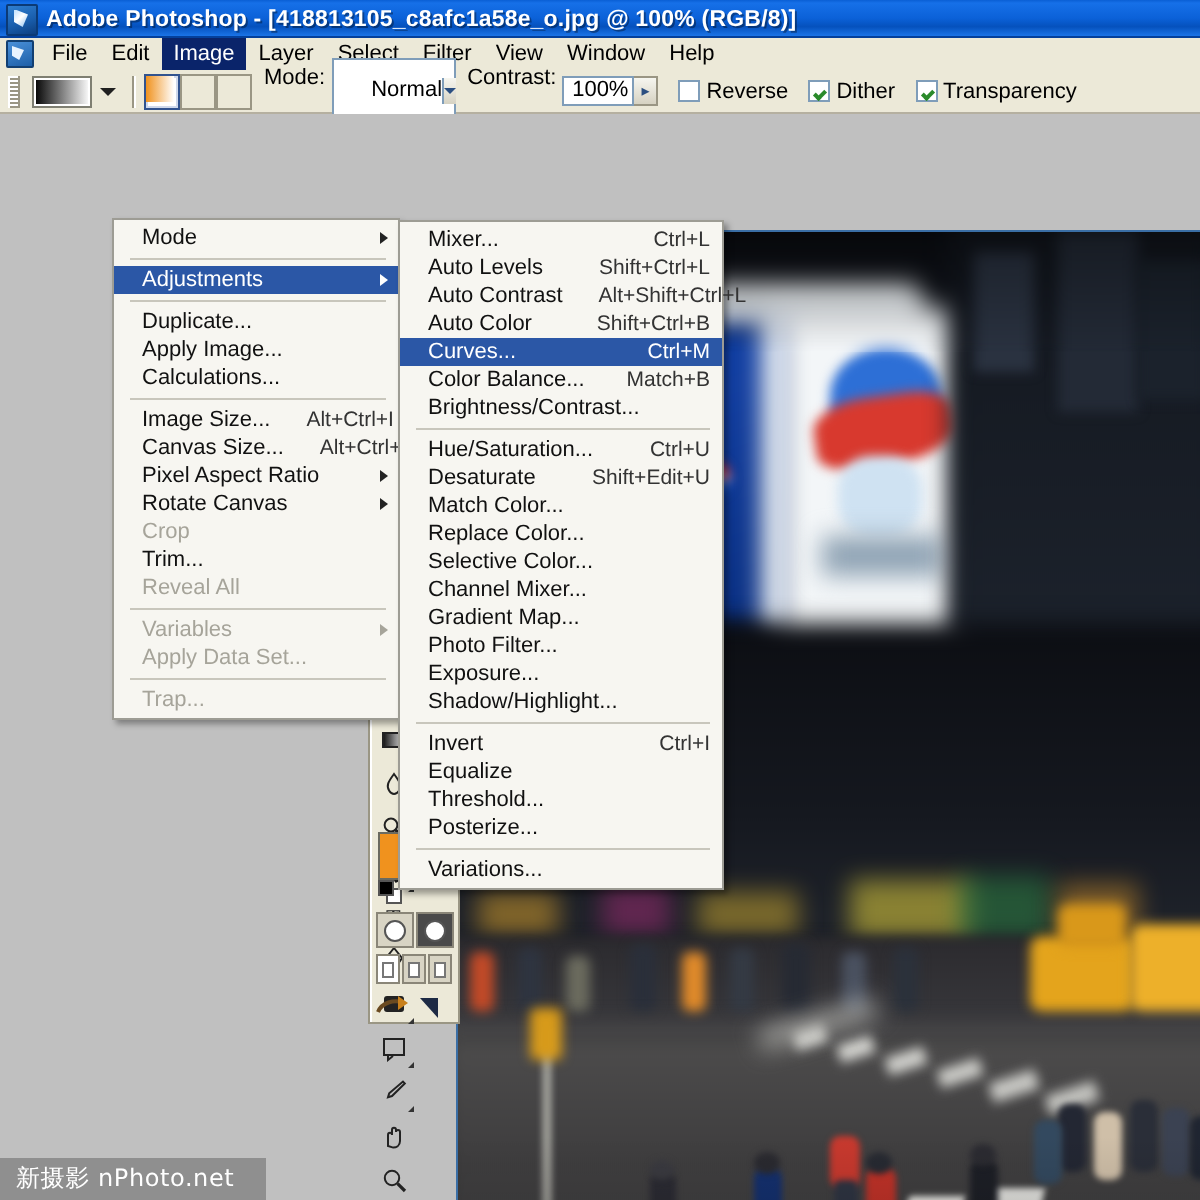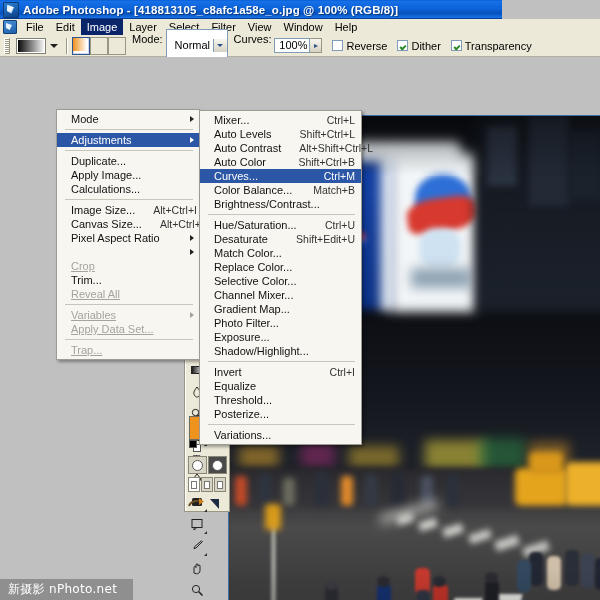--- a/index.html
+++ b/index.html
@@ -8,21 +8,21 @@
     font-family:"Liberation Sans","DejaVu Sans",sans-serif;
     font-size:11px;
     background:#c0c0c0;
     position:relative;
     -webkit-font-smoothing:none;
   }
   .app{position:absolute;inset:0;}
 
   
   .titlebar{
-    position:absolute;left:0;top:0;width:502px;height:19px;
+    position:absolute;left:0;top:0;width:600px;height:19px;
     background:linear-gradient(180deg,#0a5fd4 0%,#1670e8 8%,#0b61d8 48%,#0551bd 70%,#1a73e6 94%,#0b5ecf 100%);
     display:flex;align-items:center;
     color:#ffffff;font-weight:bold;font-size:11.5px;
     box-shadow:inset 0 -1px 0 #04409b;
   }
   .ps-icon{
     width:14px;height:14px;margin:0 4px 0 3px;flex:0 0 auto;
     background:linear-gradient(160deg,#2f7fd0 0%,#1a5fae 55%,#0d3f80 100%);
     border:1px solid #0b3a76;border-radius:1px;position:relative;
   }
@@ -78,21 +78,21 @@
   .divider-v{width:1px;height:16px;background:#9a9684;margin:0 4px;border-right:1px solid #fff;flex:0 0 auto;}
   .grad-types{display:flex;gap:0;flex:0 0 auto;}
   .gt-btn{
     width:18px;height:18px;border:1px solid #9a9684;background:#ece9d8;
     box-sizing:border-box;
   }
   .gt-btn.sel{border:1px solid #31538f;background:#fff;box-shadow:inset 0 0 0 1px #cfd9ec;}
   .opt-label{margin:0 3px 13px 6px;color:#000;font-size:11px;white-space:nowrap;}
   .opt-select{
     width:62px;height:33px;background:#ffffff;border:1px solid #7f9db9;
-    font-size:11px;line-height:13px;padding-left:8px;box-sizing:border-box;
+    font-size:11px;line-height:13px;padding-left:19px;box-sizing:border-box;
     display:flex;align-items:center;justify-content:space-between;position:relative;
   }
   .sel-arrow{
     width:13px;height:13px;background:linear-gradient(180deg,#f6f6f0,#d6d2c2);
     border-left:1px solid #7f9db9;display:flex;align-items:center;justify-content:center;
   }
   .sel-arrow:after{content:"";border-left:3px solid transparent;border-right:3px solid transparent;border-top:3px solid #2b4f81;}
   .opt-spin{
     width:36px;height:15px;background:#ffffff;border:1px solid #7f9db9;
     font-size:11px;line-height:13px;text-align:right;padding-right:2px;box-sizing:border-box;
@@ -194,21 +194,21 @@
   .menu{
     position:absolute;background:#f7f6f1;border:1px solid #9d9c94;
     box-shadow:2px 2px 3px rgba(0,0,0,.35);
     padding:2px 0;box-sizing:border-box;z-index:40;
   }
   .menu-row{
     height:14px;display:flex;align-items:center;
     font-size:11px;color:#111;padding:0 6px 0 14px;white-space:nowrap;position:relative;
   }
   .menu-row.hl{background:#2b57a6;color:#ffffff;}
-  .menu-row.disabled{color:#a6a49a;text-decoration:underline;}
+  .menu-row.disabled{color:#a6a49a;}
   .menu-row .lbl{flex:1 1 auto;}
   .menu-row .acc{margin-left:18px;color:#333;font-size:10.5px;}
   .menu-row.hl .acc{color:#ffffff;}
   .menu-row .sub{
     position:absolute;right:5px;top:4px;
     border-left:4px solid #222;border-top:3px solid transparent;border-bottom:3px solid transparent;
   }
   .menu-row.hl .sub{border-left-color:#fff;}
   .menu-row.disabled .sub{border-left-color:#a6a49a;}
   .menu-sep{height:1px;background:#c8c6bc;margin:3px 6px 3px 8px;}
@@ -249,21 +249,21 @@
           <div style="width:14px;height:13px;background:linear-gradient(90deg,#f0921e,#ffffff);"></div>
         </div>
       <div class="gt-btn"></div>
       <div class="gt-btn"></div>
     </div>
     <div class="opt-label">Mode:</div>
     <div class="opt-select">
       <span>Normal</span>
       <span class="sel-arrow"></span>
     </div>
-    <div class="opt-label">Curves:</div>
+    <div class="opt-label">Contrast:</div>
     <div style="display:flex;align-items:center;">
       <div class="opt-spin">100%</div>
       <div class="spin-arrow">▸</div>
     </div>
     <div class="chk-wrap">
       <span class="chk"></span>
       <span class="chk-lbl">Reverse</span>
     </div>
     <div class="chk-wrap">
       <span class="chk on"></span>
@@ -577,20 +577,21 @@
       </div>
       <div class="menu-row">
         <span class="lbl">Canvas Size...</span>
         <span class="acc">Alt+Ctrl+C</span>
       </div>
       <div class="menu-row">
         <span class="lbl">Pixel Aspect Ratio</span>
         <span class="sub"></span>
       </div>
       <div class="menu-row">
+        <span class="lbl">Rotate Canvas</span>
         <span class="sub"></span>
       </div>
       <div class="menu-row disabled">
         <span class="lbl">Crop</span>
       </div>
       <div class="menu-row">
         <span class="lbl">Trim...</span>
       </div>
       <div class="menu-row disabled">
         <span class="lbl">Reveal All</span>

